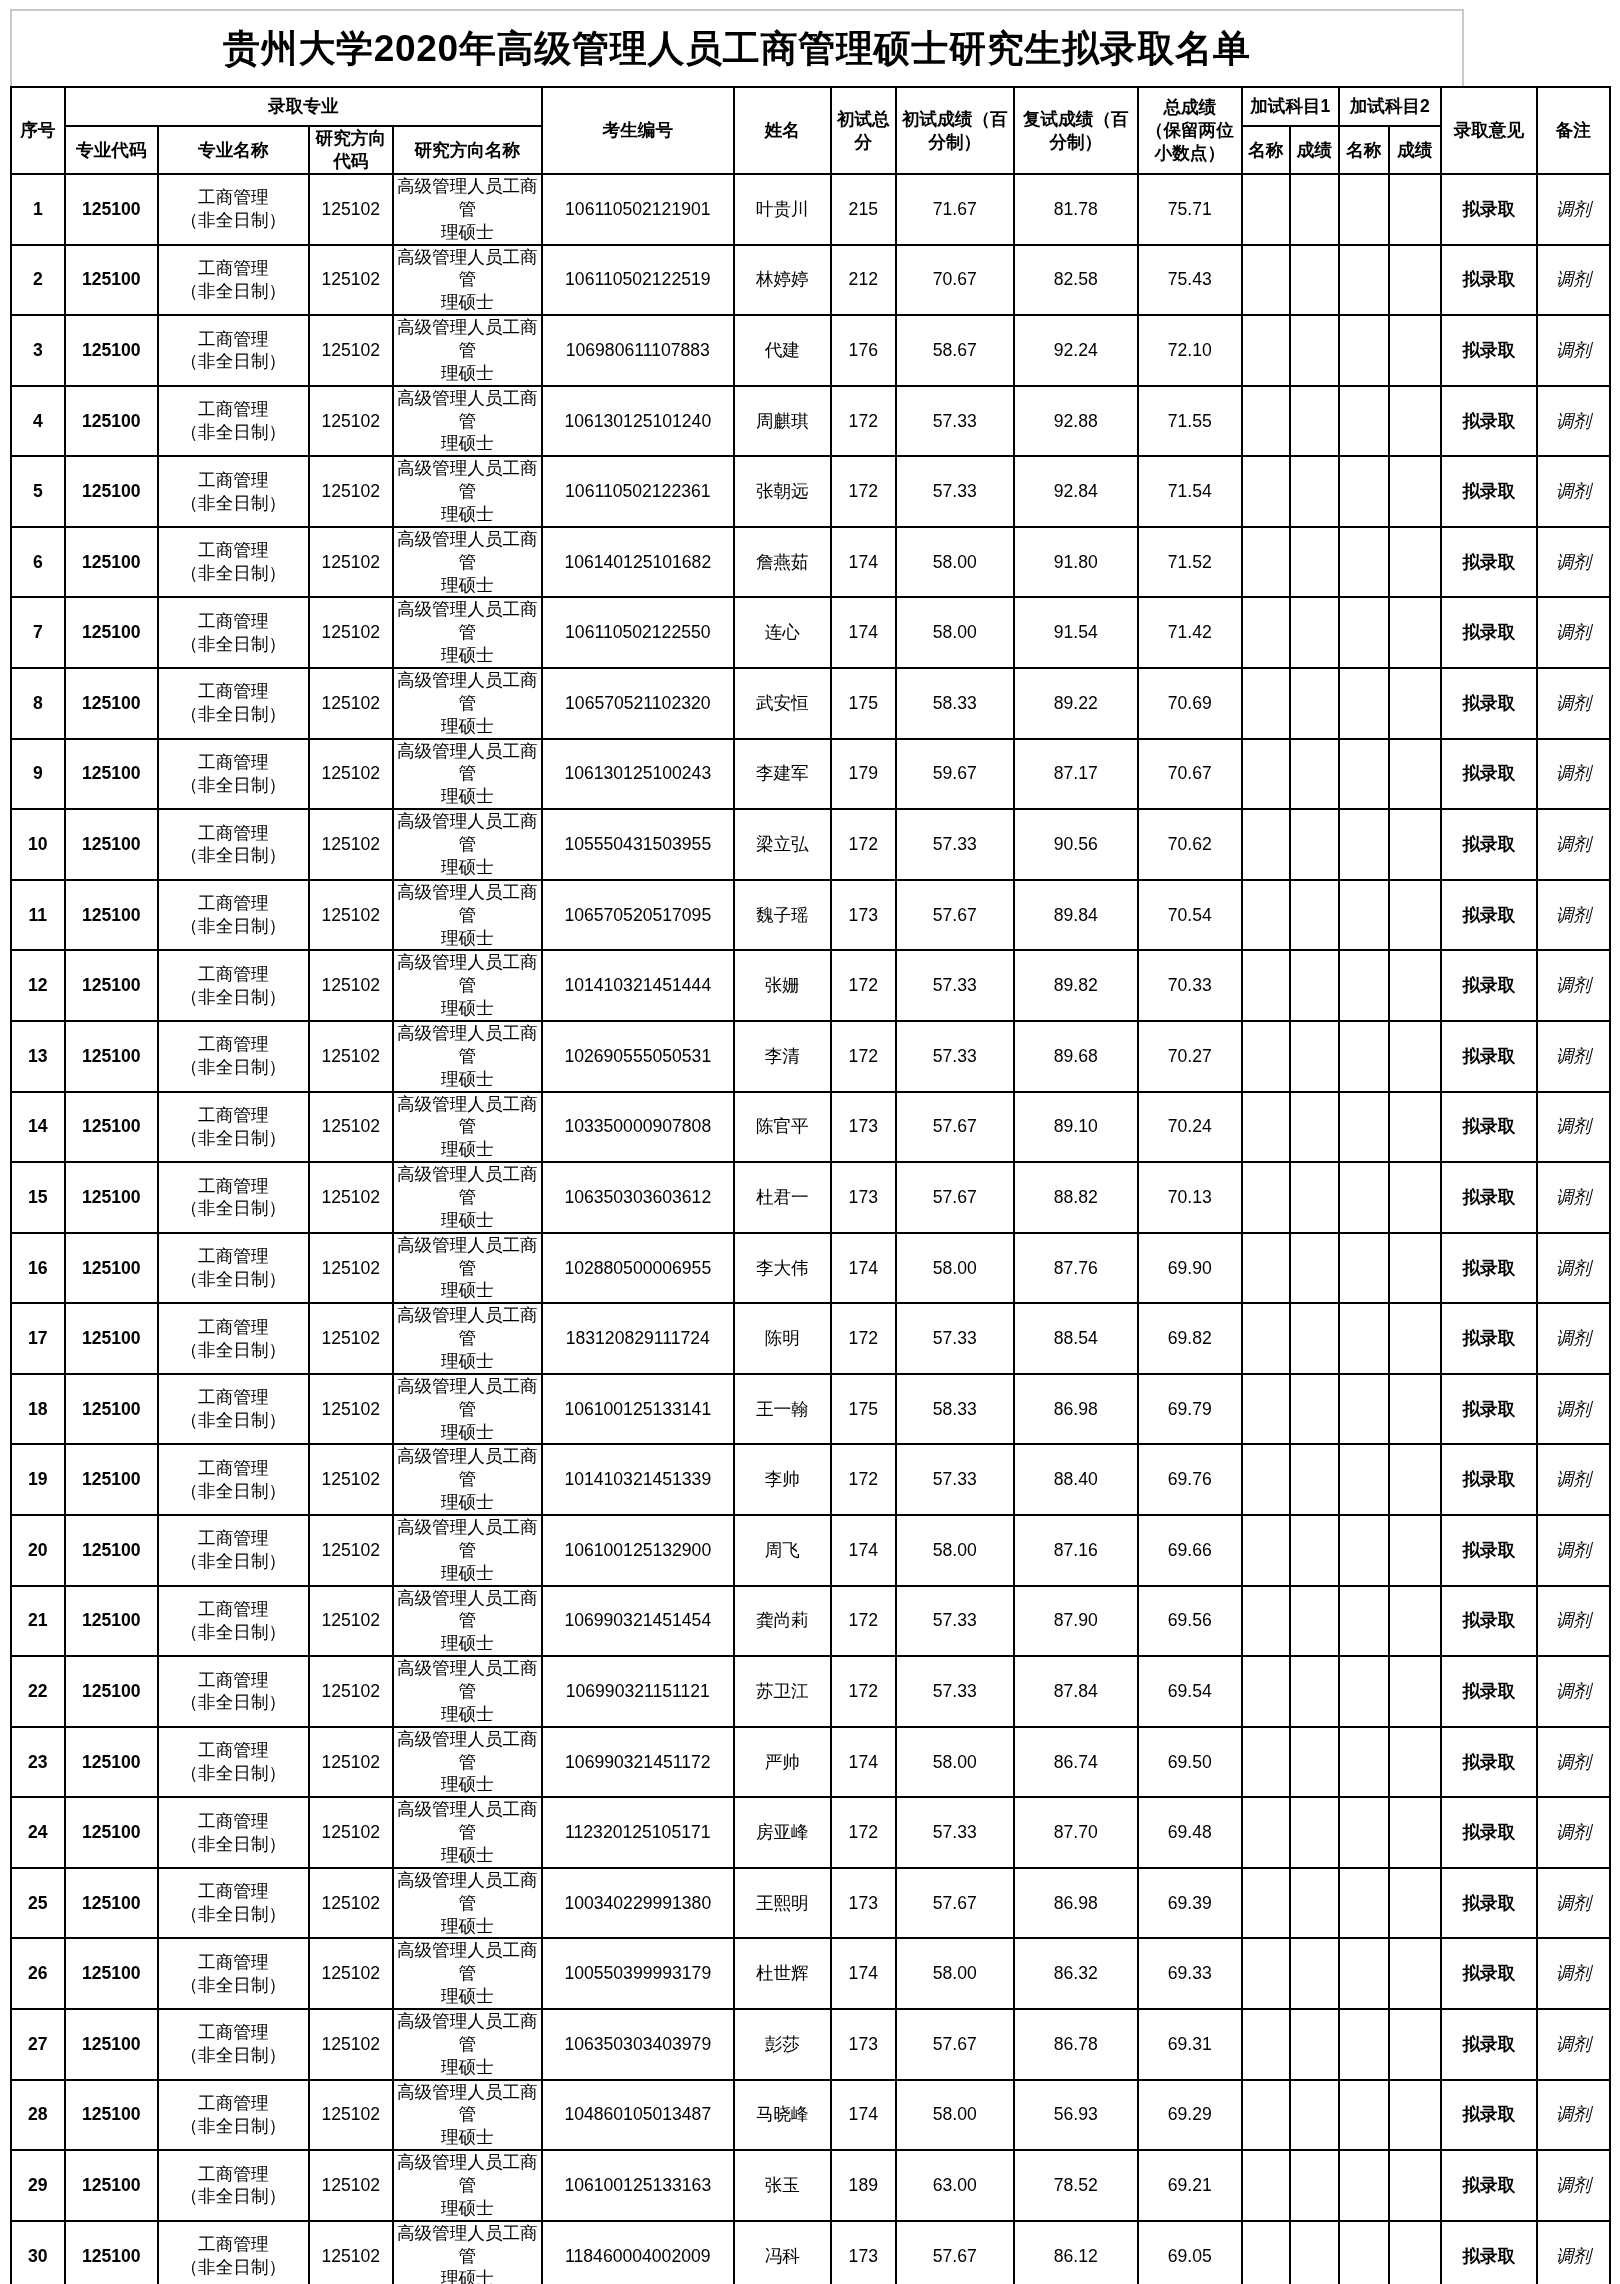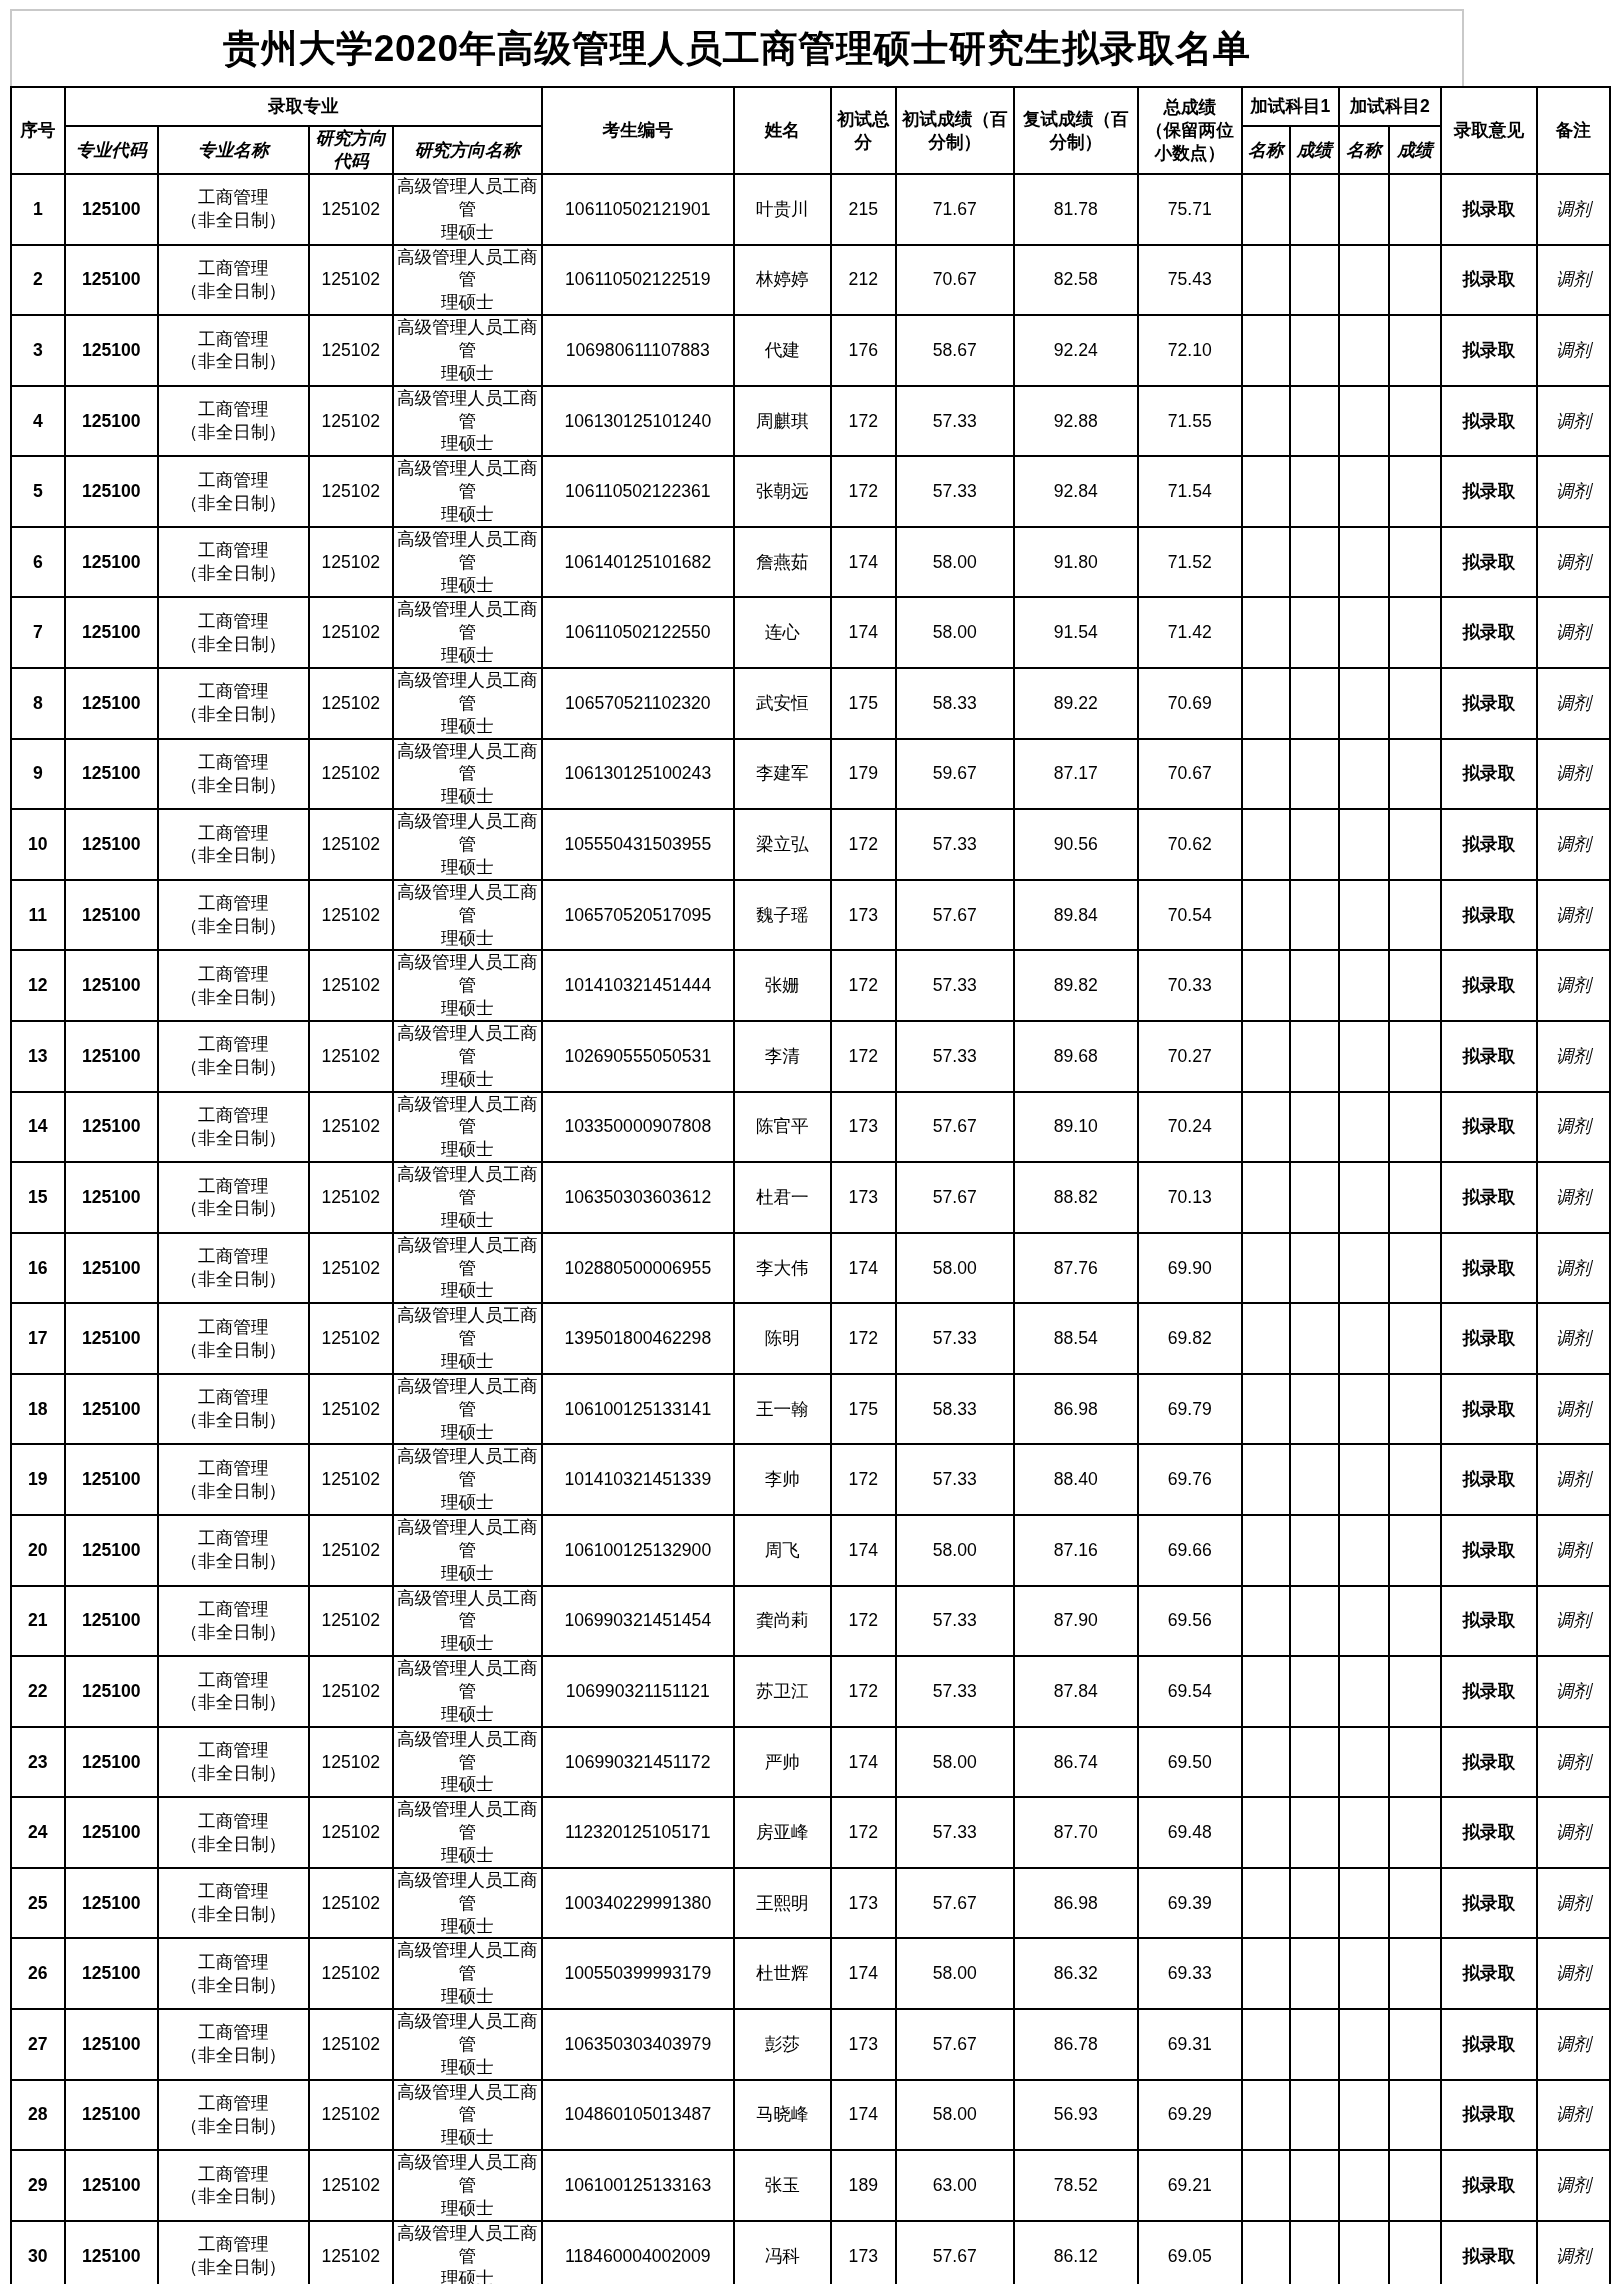--- a/index.html
+++ b/index.html
@@ -36,21 +36,21 @@
   }
   table.admission th, table.admission td {
     border: 2px solid #000;
     text-align: center; vertical-align: middle;
     padding: 0;
     font-size: 17.6px; line-height: 1.3;
     white-space: pre-line;
     overflow: hidden;
   }
   thead tr.h1 { height: 39px; }
-  thead tr.h2 { height: 48px; font-style: italic; }
+  thead tr.h2 { height: 48px; }
   tbody tr { height: 45px; }
   thead th { font-weight: bold; }
   .subj-group { font-size: 16.3px; white-space: nowrap; }
   td.bold { font-weight: bold; }
   td.dir-name { font-size: 15.7px; }
   td.remark-cell { font-size: 17px; font-style: italic; }
 </style>
 </head>
 <body>
 
@@ -450,21 +450,21 @@
     <td class="remark-cell">调剂</td>
   </tr>
         <tr>
     <td class="bold">17</td>
     <td class="bold">125100</td>
     <td>工商管理
 （非全日制）</td>
     <td>125102</td>
     <td class="dir-name">高级管理人员工商管
 理硕士</td>
-    <td>139501800462298</td>
+    <td>183120829111724</td>
     <td>陈明</td>
     <td>172</td>
     <td>57.33</td>
     <td>88.54</td>
     <td>69.82</td>
     <td></td>
     <td></td>
     <td></td>
     <td></td>
     <td class="bold">拟录取</td>

